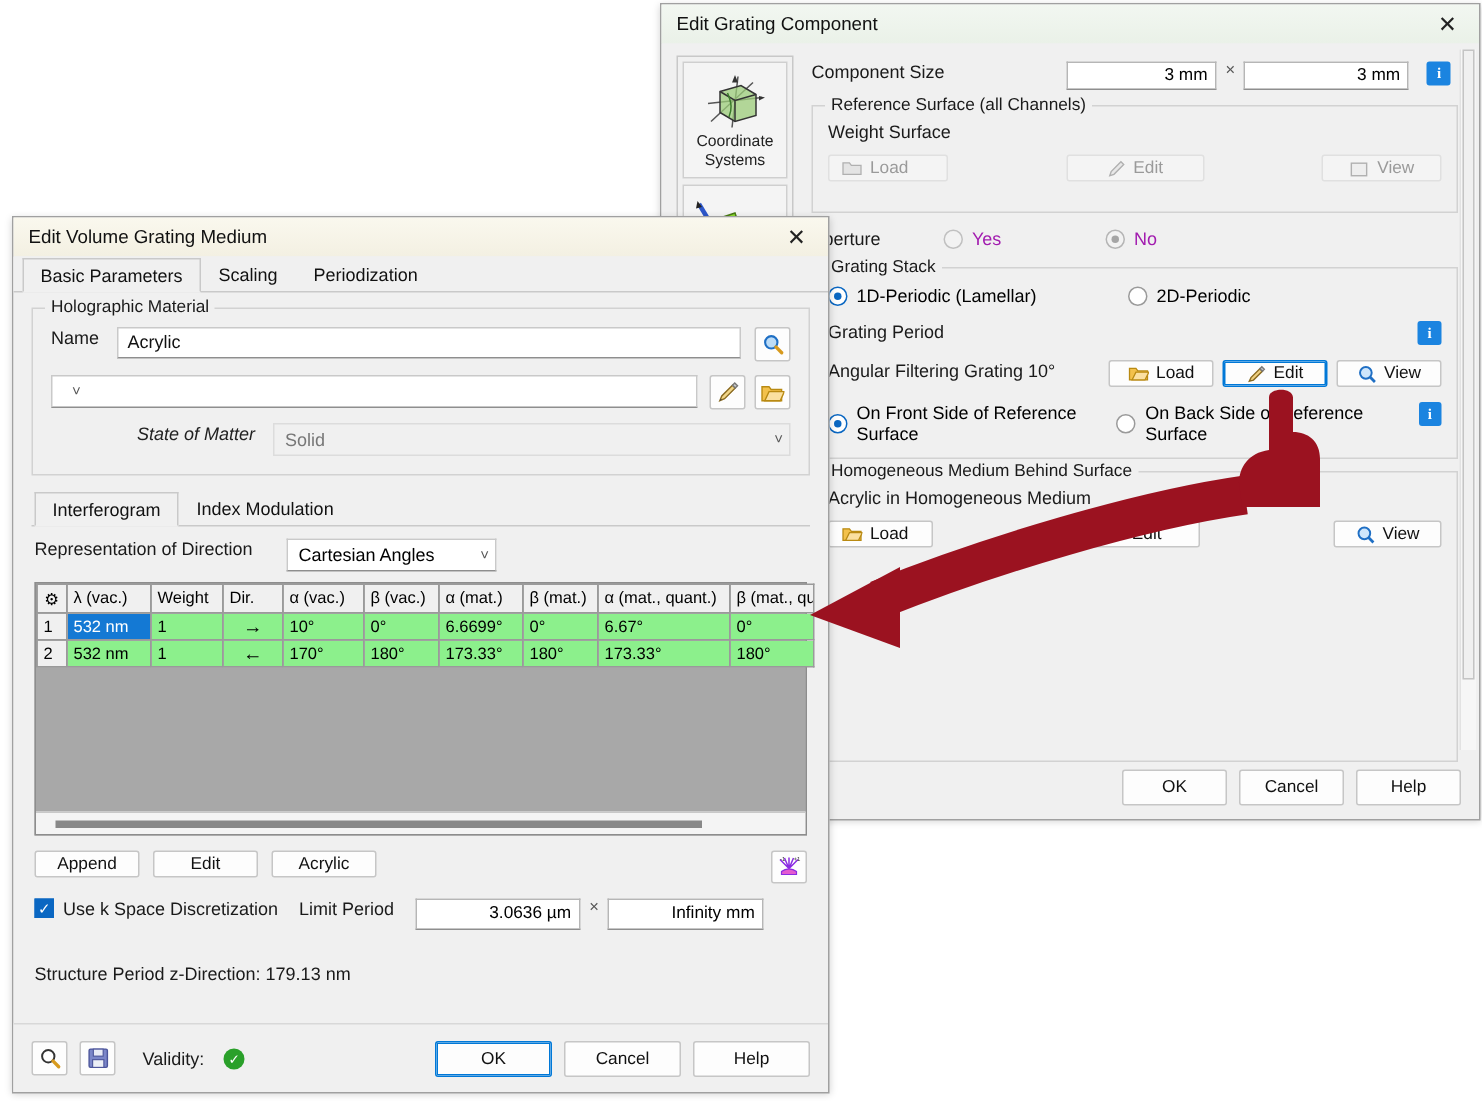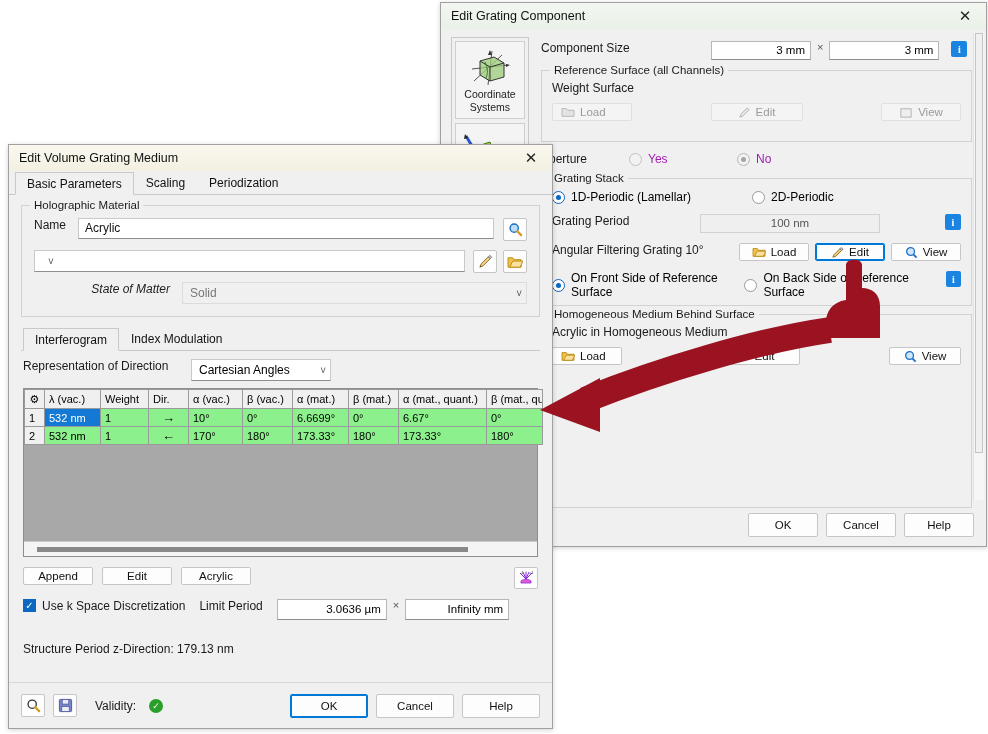--- a/index.html
+++ b/index.html
@@ -239,21 +239,20 @@
               <span>1D-Periodic (Lamellar)</span>
             </span>
             <span class="radio">
               <span class="rdot"></span>
               <span>2D-Periodic</span>
             </span>
           </div>
 
           <div class="row" style="margin-bottom:10px;">
             <span class="lbl" style="width:148px;">Grating Period</span>
-            <span class="field ro" style="width:180px;text-align:center;">100 nm</span>
             <span style="flex:1;"></span>
             <span class="infobtn">i</span>
           </div>
 
           <div class="row" style="margin-bottom:10px;">
             <span class="lbl" style="width:218px;">Angular Filtering Grating 10°</span>
             <span class="btn" style="width:66px;">
               <svg width="14" height="12" viewBox="0 0 16 14">
                 <path d="M1 3 h5 l1.5 2 H15 v7 H1 z" fill="#f3c14b" stroke="#b98a12"></path>
                 <path d="M3 12 L6 6 H16 L13 12 z" fill="#fbe0a0" stroke="#b98a12"></path>

